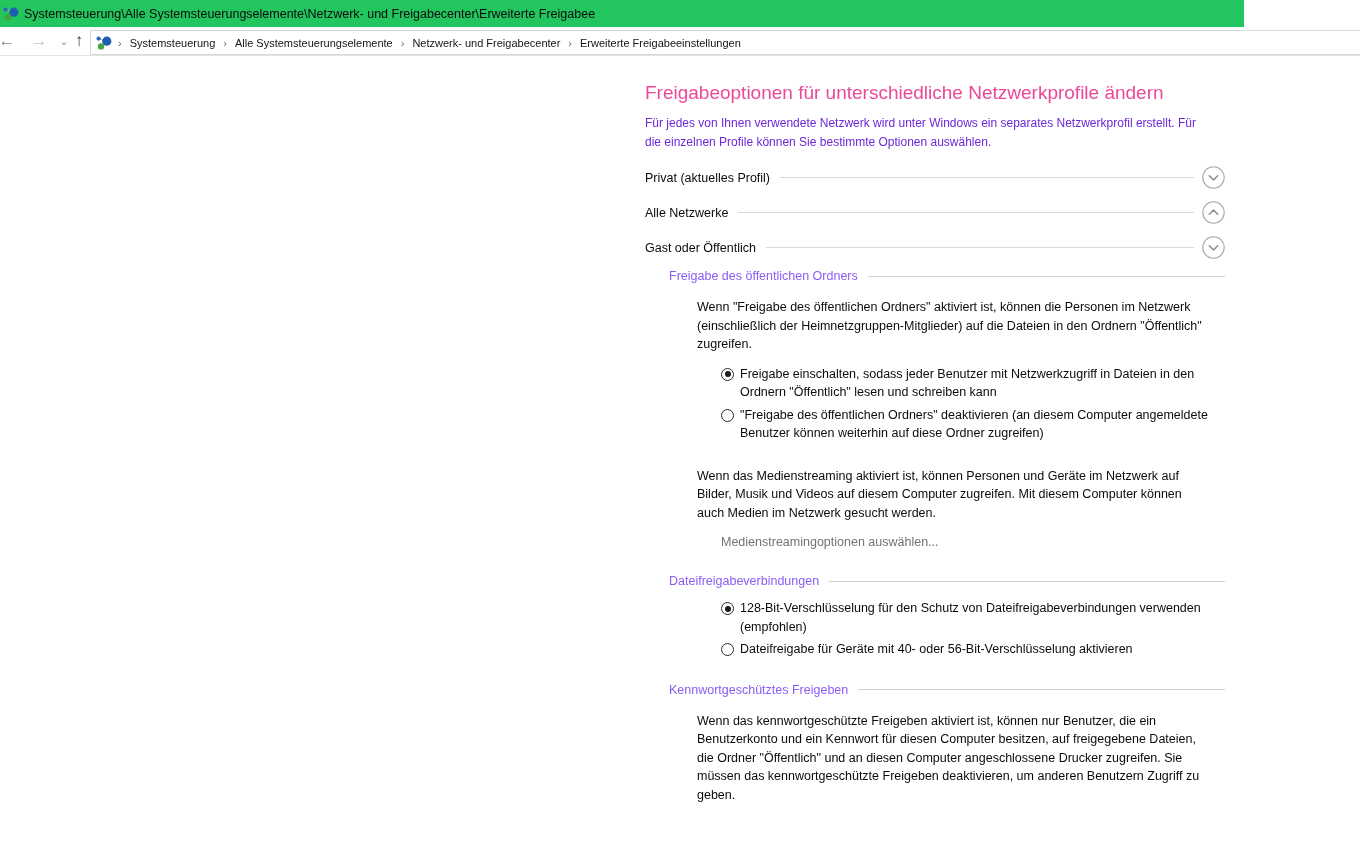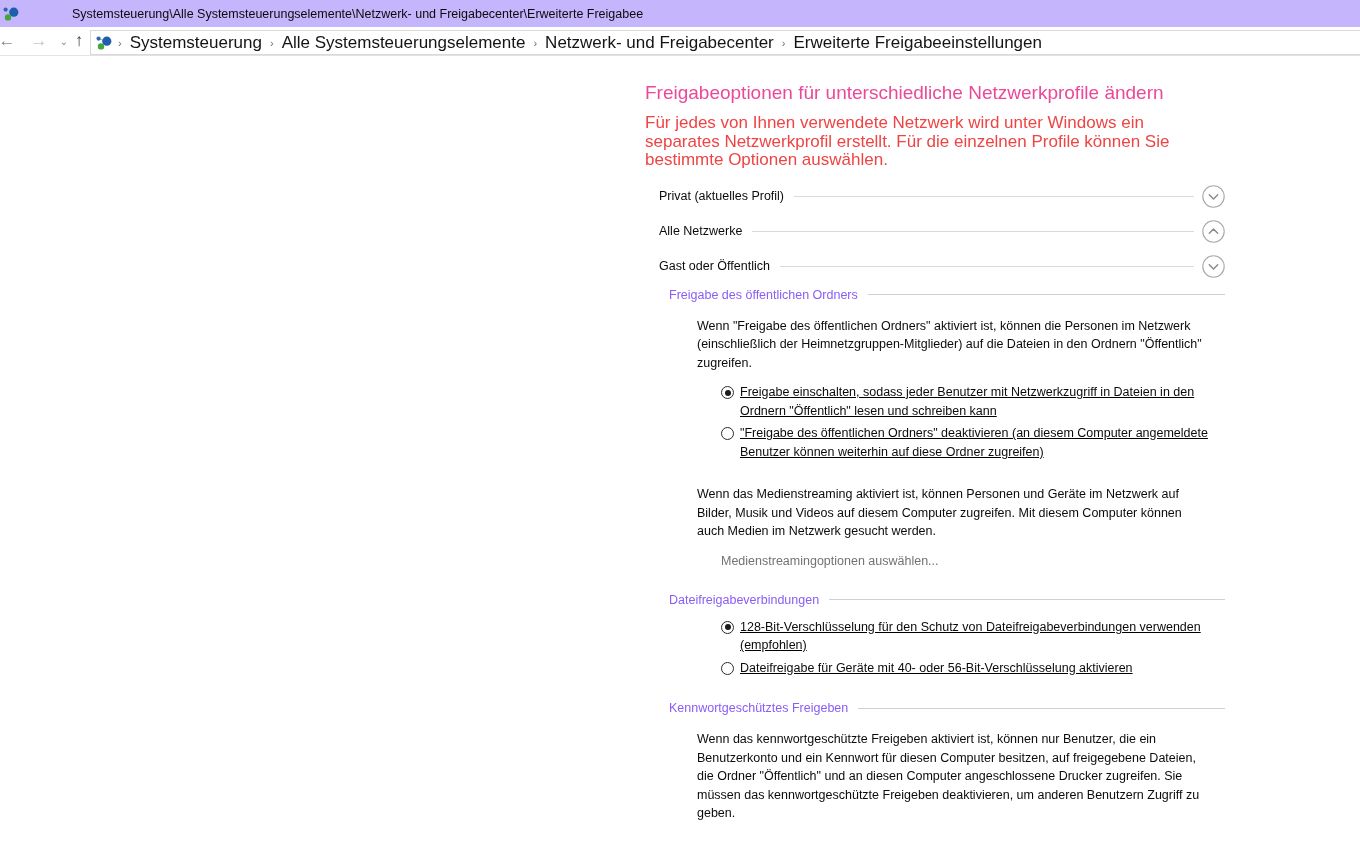--- a/index.html
+++ b/index.html
@@ -1,60 +1,60 @@
 <!DOCTYPE html>
 <html lang="de"><head>
 <meta charset="utf-8">
 <style>
   * { margin:0; padding:0; box-sizing:border-box; }
   html,body { width:1360px; height:853px; background:#ffffff; overflow:hidden;
               font-family:"Liberation Sans","DejaVu Sans",sans-serif; color:#000; }
 
   
-  .titlebar { position:absolute; left:0; top:0; width:1360px; height:27px; background:#c4b5fd;
-              display:flex; align-items:center;gap:48px; }
+  .titlebar { position:absolute; left:0; top:0; width:1244px; height:27px; background:#22c55e;
+              display:flex; align-items:center; }
   .titlebar .app-icon { margin:0 5px 0 3px; width:16px; height:16px; flex:0 0 auto; }
   .titlebar .title-text { font-size:12.5px; color:#0b0b0b; white-space:nowrap; }
 
   
   .navbar { position:absolute; left:0; top:27px; width:1360px; height:29px; background:#ffffff;
             border-bottom:1px solid #e3e3e3; }
   .nav-btn { position:absolute; top:0; height:28px; display:flex; align-items:center; justify-content:center;
              font-size:17px; }
   .nav-back    { left:-6px;  width:26px; color:#8a8a8a; }
   .nav-forward { left:26px;  width:26px; color:#c3c3c3; }
   .nav-recent  { left:55px;  width:18px; color:#8a8a8a; font-size:10px; }
   .nav-up      { left:66px;  width:26px; color:#3b3b3b; }
 
   .addressbar { position:absolute; left:90px; top:3px; right:-2px; height:25px; background:#fff;
                 border:1px solid #d9d9d9; display:flex; align-items:center; padding-left:5px; }
   .addressbar .loc-icon { width:16px; height:16px; margin-right:4px; flex:0 0 auto; }
-  .crumb { font-size:17px; color:#141414; padding:0 6px; white-space:nowrap; cursor:default; }
+  .crumb { font-size:11px; color:#141414; padding:0 6px; white-space:nowrap; cursor:default; }
   .crumb-sep { font-size:11px; color:#6d6d6d; padding:0 2px; }
 
   
   .content { position:absolute; left:645px; top:82px; width:580px; }
 
   h1.page-title { font-size:19px; font-weight:400; color:#ec4899; white-space:nowrap; margin:0 0 10px 0; }
-  .intro { font-size:17px; line-height:18.5px; max-width:566px; color:#ef4444; }
+  .intro { font-size:12px; line-height:18.5px; max-width:566px; color:#6d28d9; }
 
-  .profiles { margin-top:9px;margin-left:14px; }
+  .profiles { margin-top:9px; }
   .profile-row { height:35px; display:flex; align-items:center; }
   .profile-label { font-size:12.5px; color:#0b0b0b; white-space:nowrap; }
   .rule { flex:1 1 auto; border-top:1px solid #d9d9d9; margin:0 8px 0 10px; }
   .chev-btn { width:23px; height:23px; flex:0 0 auto; cursor:pointer; }
 
   .sub-section { margin-top:0; }
   .sub-section + .sub-section { margin-top:24px; }
   .sub-header { margin-left:24px; display:flex; align-items:center; margin-top:4px; }
   .sub-title { font-size:12.5px; color:#8b5cf6; white-space:nowrap; }
   .sub-header .rule { margin:0 0 0 10px; border-top-color:#d0d0d0; }
   .sub-desc { margin:15px 0 0 52px; font-size:12.5px; line-height:18.5px; max-width:508px; color:#0b0b0b; }
   .radio-group { margin:11px 0 0 76px; }
-  .radio-row { display:flex; align-items:flex-start; margin-bottom:4px;text-decoration:underline; }
+  .radio-row { display:flex; align-items:flex-start; margin-bottom:4px; }
   .radio { width:13px; height:13px; border:1px solid #2b2b2b; border-radius:50%; position:relative;
            margin:3px 6px 0 0; flex:0 0 auto; background:#fff; }
   .radio.selected::after { content:""; position:absolute; left:2.5px; top:2.5px; width:6px; height:6px;
                            background:#1a1a1a; border-radius:50%; }
   .radio-label { font-size:12.5px; line-height:18.5px; max-width:478px; color:#0b0b0b; }
   .media-link { display:inline-block; margin:13px 0 0 76px; font-size:12.5px; color:#737373; cursor:pointer; }
 </style>
 </head>
 <body>
 

